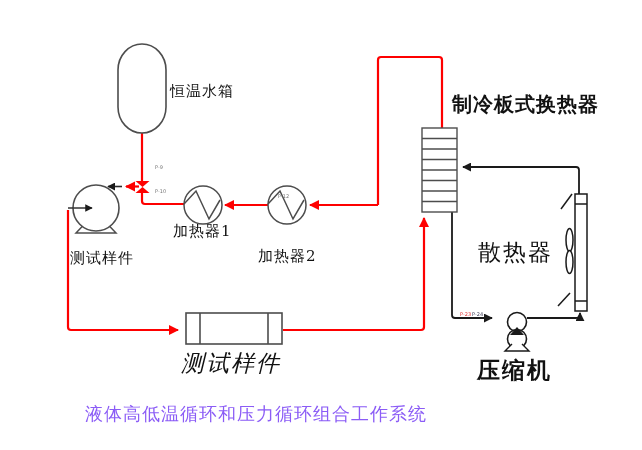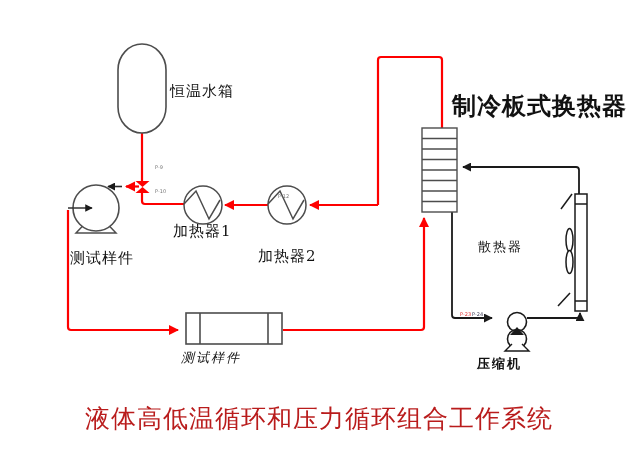--- a/index.html
+++ b/index.html
@@ -4,29 +4,29 @@
 <style>
   html,body{margin:0;padding:0;background:#fff;}
   #stage{
     position:relative;width:642px;height:434px;background:#ffffff;
     font-family:"DejaVu Serif","Liberation Serif",serif;color:#111;
     overflow:hidden;
   }
   #diagram-svg{position:absolute;left:0;top:0;}
   .lbl{position:absolute;white-space:nowrap;line-height:1.1;}
   .lbl-sm{font-size:15px;letter-spacing:1px;}
-  .lbl-md{font-size:24px;font-weight:bold;letter-spacing:1px;}
-  .lbl-lg{font-size:13px;letter-spacing:2px;}
+  .lbl-md{font-size:20px;font-weight:bold;letter-spacing:1px;}
+  .lbl-lg{font-size:23px;letter-spacing:2px;}
   .tag{position:absolute;font-size:5px;font-family:"DejaVu Sans","Liberation Sans",sans-serif;
        color:#777;white-space:nowrap;line-height:1;}
   .tag-red{color:#e03030;}
   .tag-dark{color:#3a3a55;}
   #main-title{
-    position:absolute;left:85px;top:402px;font-size:25px;letter-spacing:1px;
-    color:#b91c1c;white-space:nowrap;
+    position:absolute;left:85px;top:402px;font-size:18px;letter-spacing:1px;
+    color:#8b5cf6;white-space:nowrap;
   }
 </style>
 </head>
 <body>
 
 <div id="stage">
 
   <svg id="diagram-svg" width="642" height="450" viewBox="0 0 642 450">
     <defs>
       <marker id="ar" viewBox="0 0 10 10" refX="9" refY="5" markerWidth="4.6" markerHeight="4.6" orient="auto">

